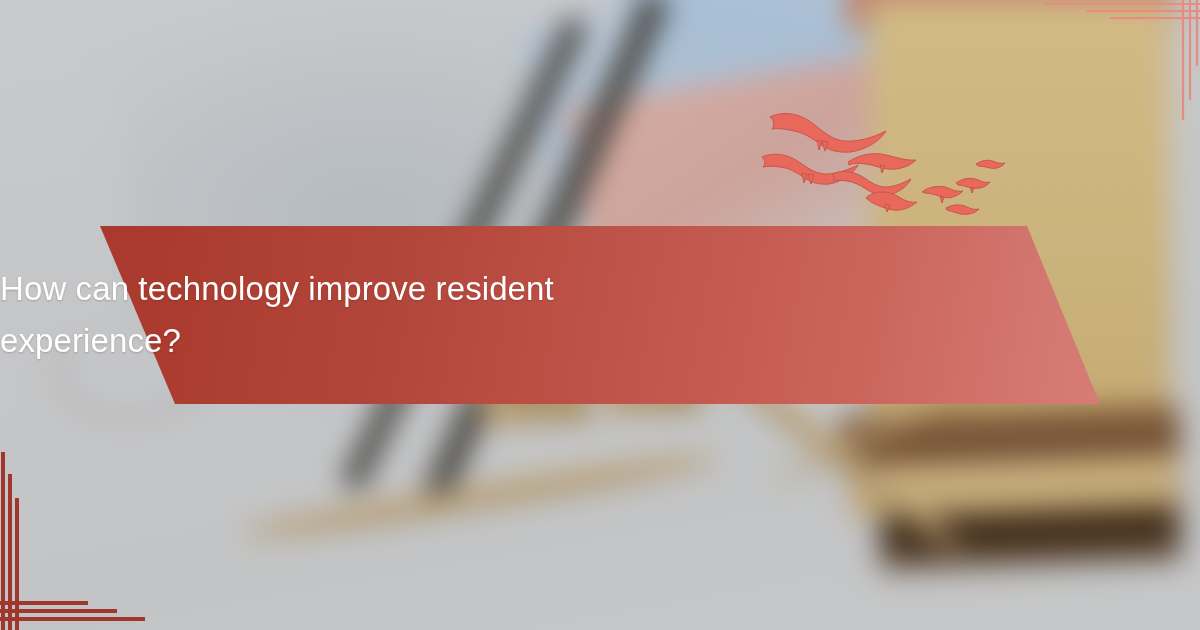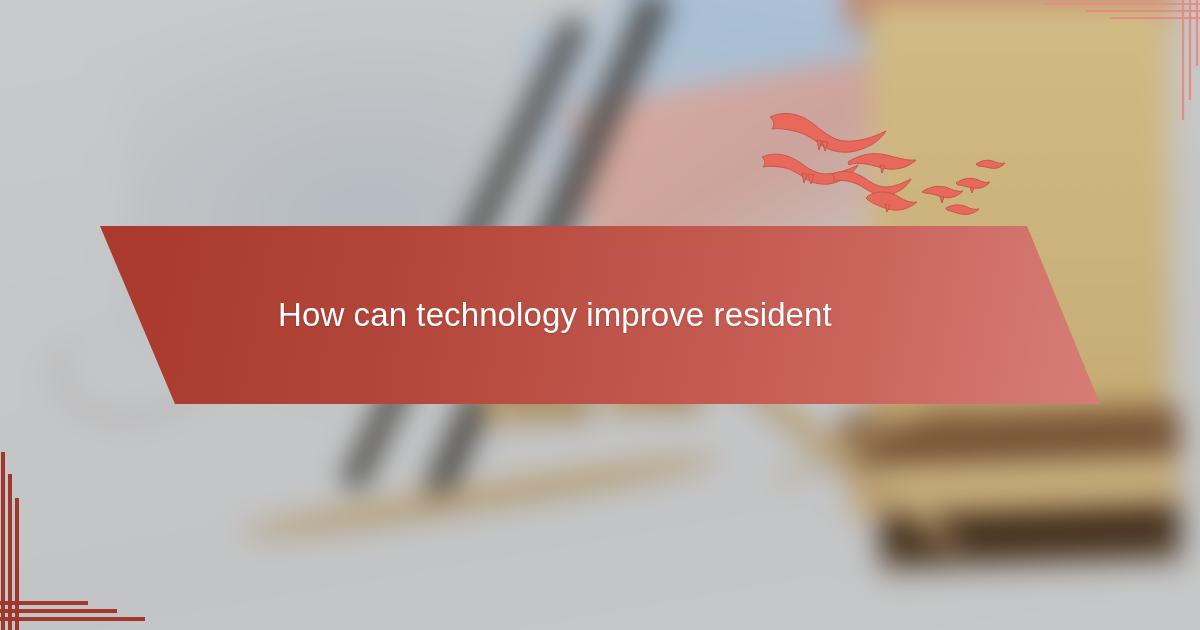--- a/index.html
+++ b/index.html
@@ -192,21 +192,20 @@
         #d47a72 88%,
         #d98079 100%);
     clip-path:polygon(100px 0, 1027px 0, 1100px 178px, 175px 178px);
   }
   .banner-text {
     position:absolute;
     left:0; top:226px; width:1200px; height:178px;
     display:flex;
     flex-direction:column;
     justify-content:center;
-    padding-left:278px;
     padding-right:190px;
   }
   .banner-text .line {
     color:#ffffff;
     font-size:33px;
     line-height:52px;
     font-weight:400;
     letter-spacing:.1px;
     text-shadow:0 1px 2px rgba(90,25,18,.25);
     white-space:nowrap;
@@ -306,15 +305,16 @@
         <path d="M0,163 H88"></path>
         <path d="M0,171 H117"></path>
         <path d="M0,179 H145"></path>
       </g>
     </svg>
   </div>
 
   <div class="banner"></div>
   <div class="banner-text">
     <div class="line">How can technology improve resident</div>
+    <div class="line">experience?</div>
   </div>
 
 </div>
 
 </body></html>

